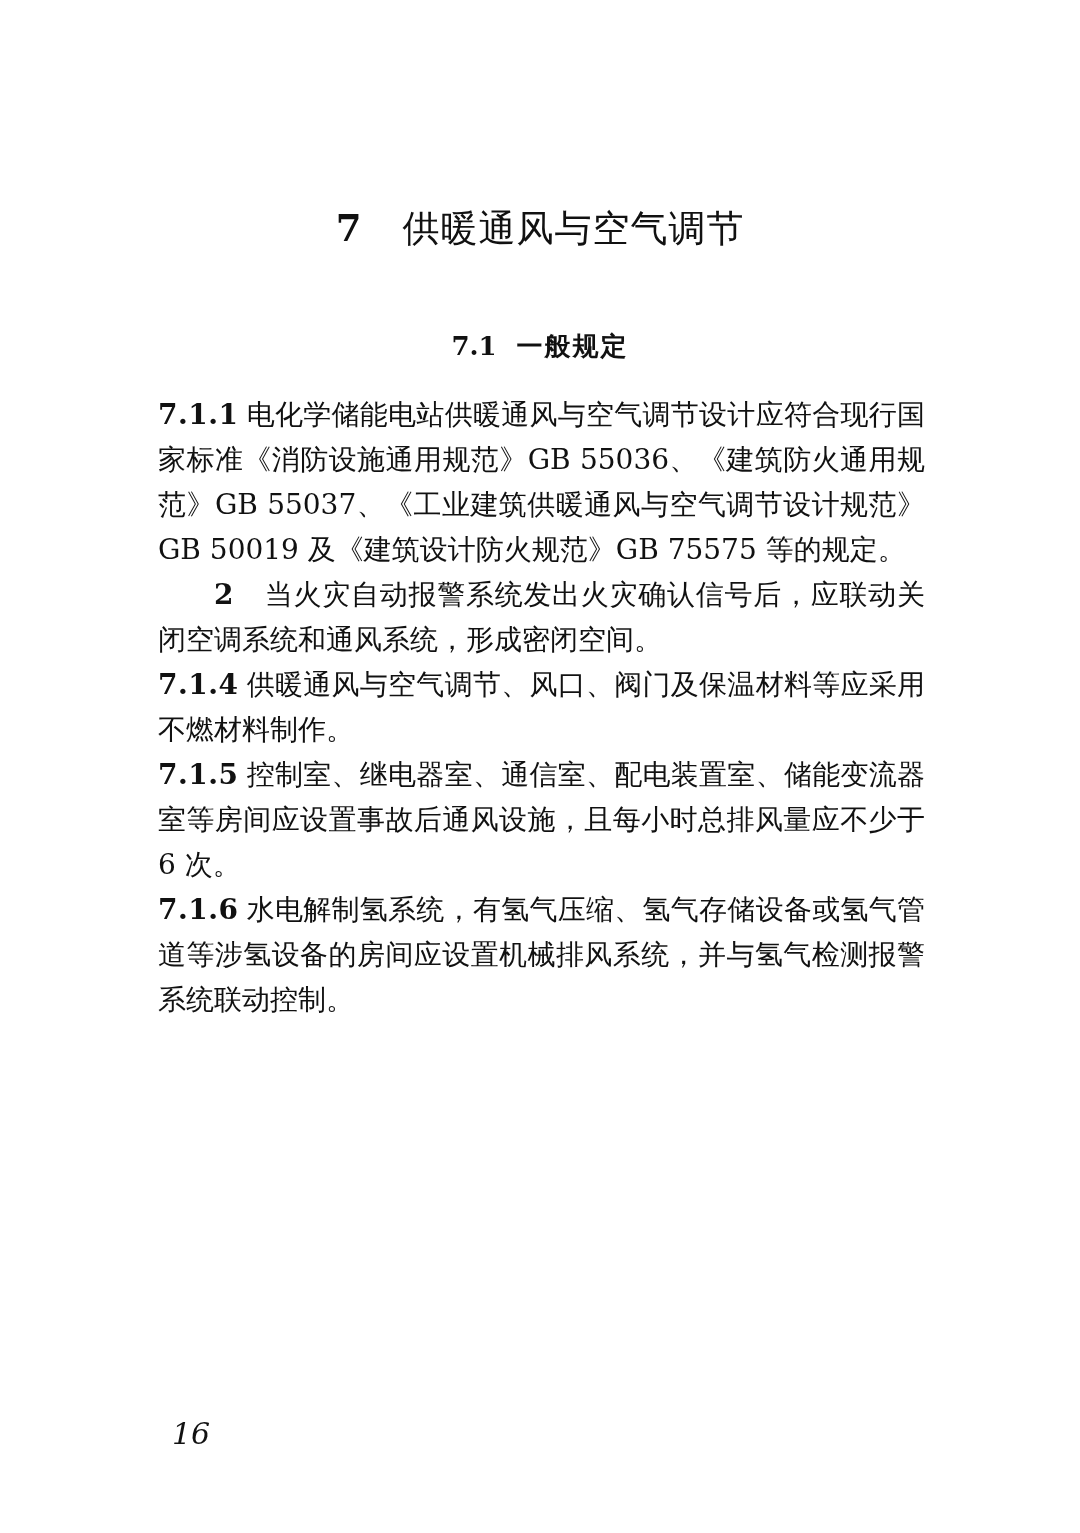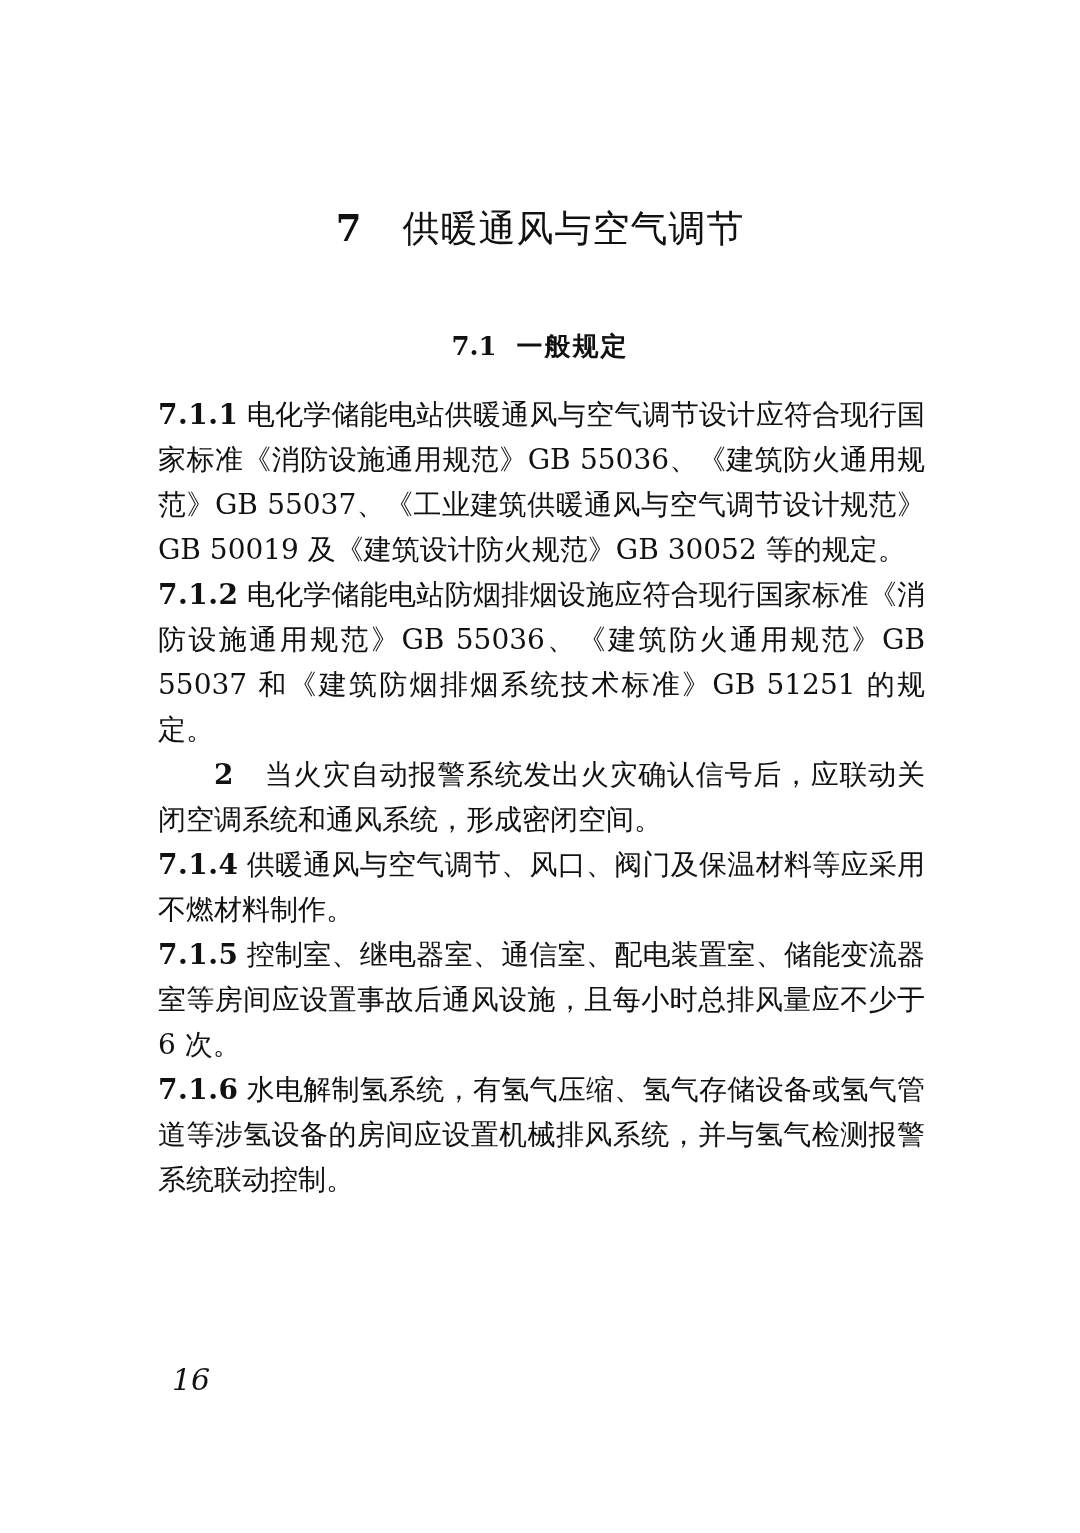--- a/index.html
+++ b/index.html
@@ -72,21 +72,21 @@
     letter-spacing: 0.5px;
   }
   .subclause {
     text-indent: 56px;
   }
   .subclause .clause-num {
     margin-right: 30px;
   }
   .page-number {
     position: absolute;
-    top: 1362px;
+    top: 1416px;
     left: 172px;
     font-size: 30px;
     line-height: 36px;
     font-style: italic;
   }
 </style>
 </head>
 <body>
 
 <div class="page">
@@ -95,26 +95,23 @@
     <span class="chapter-number">7</span><span class="chapter-name">供暖通风与空气调节</span>
   </h1>
 
   <h2 class="section-title">
     <span class="section-number">7.1</span><span class="section-name">一般规定</span>
   </h2>
 
   <div class="body-text">
 
     <p class="clause">
-      <span class="clause-num">7.1.1</span><span>电化学储能电站供暖通风与空气调节设计应符合现行国家标准《消防设施通用规范》GB 55036、《建筑防火通用规范》GB 55037、《工业建筑供暖通风与空气调节设计规范》GB 50019 及《建筑设计防火规范》GB 30052 等的规定。</span>
+      <span class="clause-num">7.1.1</span><span>电化学储能电站供暖通风与空气调节设计应符合现行国家标准《消防设施通用规范》GB 55036、《建筑防火通用规范》GB 55037、《工业建筑供暖通风与空气调节设计规范》GB 50019 及《建筑设计防火规范》GB 75575 等的规定。</span>
     </p>
 
-    <p class="clause">
-      <span class="clause-num">7.1.2</span><span>电化学储能电站防烟排烟设施应符合现行国家标准《消防设施通用规范》GB 55036、《建筑防火通用规范》GB 55037 和《建筑防烟排烟系统技术标准》GB 51251 的规定。</span>
-    </p>
 
 
 
     <p class="clause subclause">
       <span class="clause-num">2</span><span>当火灾自动报警系统发出火灾确认信号后，应联动关闭空调系统和通风系统，形成密闭空间。</span>
     </p>
 
     <p class="clause">
       <span class="clause-num">7.1.4</span><span>供暖通风与空气调节、风口、阀门及保温材料等应采用不燃材料制作。</span>
     </p>

